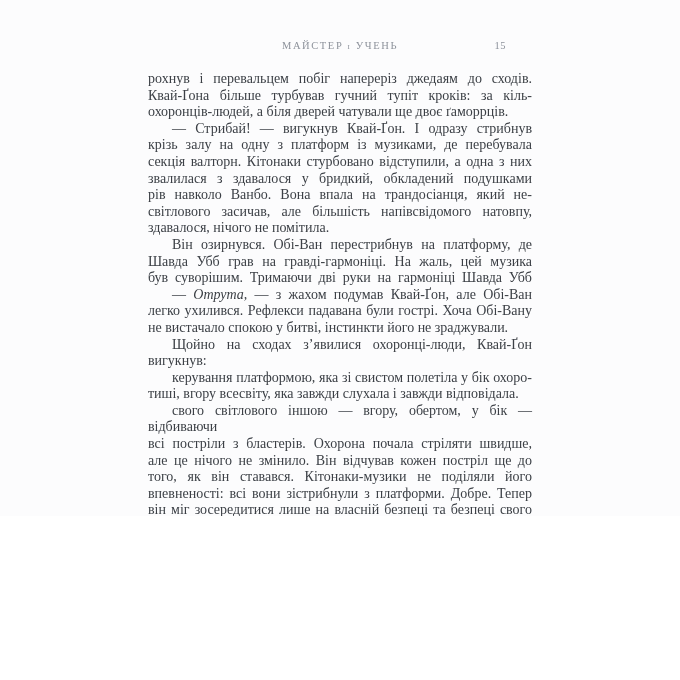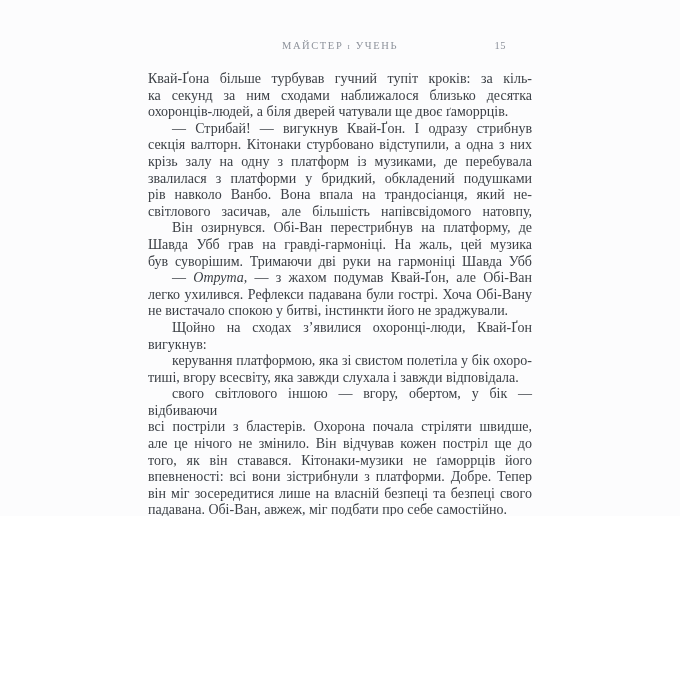--- a/index.html
+++ b/index.html
@@ -68,31 +68,32 @@
 
 <div class="page">
 
   <div class="running-header">
     <span class="running-title"><span>МАЙСТЕР</span> <span class="title-conj">і</span> <span>УЧЕНЬ</span></span>
     <span class="page-number">15</span>
   </div>
 
   <div class="text-block">
       <p class="para">
+        <span class="line">рохнув і перевальцем побіг напереріз джедаям до сходів.</span>
         <span class="line">Квай-Ґона більше турбував гучний тупіт кроків: за кіль-</span>
-        <span class="line">ка секунд за ним сходами наближалося близько десятка</span>
         <span class="line last">охоронців-людей, а біля дверей чатували ще двоє ґаморрців.</span>
       </p>
       <p class="para indent">
         <span class="line">— Стрибай! — вигукнув Квай-Ґон. І одразу стрибнув</span>
+        <span class="line">крізь залу на одну з платформ із музиками, де перебувала</span>
         <span class="line">секція валторн. Кітонаки стурбовано відступили, а одна з них</span>
-        <span class="line">крізь залу на одну з платформ із музиками, де перебувала</span>
-        <span class="line">звалилася з платформи у бридкий, обкладений подушками</span>
+        <span class="line">звалилася з здавалося у бридкий, обкладений подушками</span>
         <span class="line">рів навколо Ванбо. Вона впала на трандосіанця, який не-</span>
         <span class="line">світлового засичав, але більшість напівсвідомого натовпу,</span>
+        <span class="line last">здавалося, нічого не помітила.</span>
       </p>
       <p class="para indent">
         <span class="line">Він озирнувся. Обі-Ван перестрибнув на платформу, де</span>
         <span class="line">Шавда Убб грав на гравді-гармоніці. На жаль, цей музика</span>
         <span class="line">був суворішим. Тримаючи дві руки на гармоніці Шавда Убб</span>
       </p>
       <p class="para indent">
         <span class="line"><span>— </span><em>Отрута,</em><span> — з жахом подумав Квай-Ґон, але Обі-Ван</span></span>
         <span class="line">легко ухилився. Рефлекси падавана були гострі. Хоча Обі-Вану</span>
         <span class="line last">не вистачало спокою у битві, інстинкти його не зраджували.</span>
@@ -102,20 +103,20 @@
         <span class="line last">вигукнув:</span>
       </p>
       <p class="para indent">
         <span class="line">керування платформою, яка зі свистом полетіла у бік охоро-</span>
         <span class="line last">тиші, вгору всесвіту, яка завжди слухала і завжди відповідала.</span>
       </p>
       <p class="para indent">
         <span class="line">свого світлового іншою — вгору, обертом, у бік — відбиваючи</span>
         <span class="line">всі постріли з бластерів. Охорона почала стріляти швидше,</span>
         <span class="line">але це нічого не змінило. Він відчував кожен постріл ще до</span>
-        <span class="line">того, як він ставався. Кітонаки-музики не ґаморрців його</span>
+        <span class="line">того, як він ставався. Кітонаки-музики не поділяли його</span>
         <span class="line">впевненості: всі вони зістрибнули з платформи. Добре. Тепер</span>
         <span class="line">він міг зосередитися лише на власній безпеці та безпеці свого</span>
         <span class="line last">падавана. Обі-Ван, авжеж, міг подбати про себе самостійно.</span>
       </p>
     </div>
 
 </div>
 
 </body></html>

